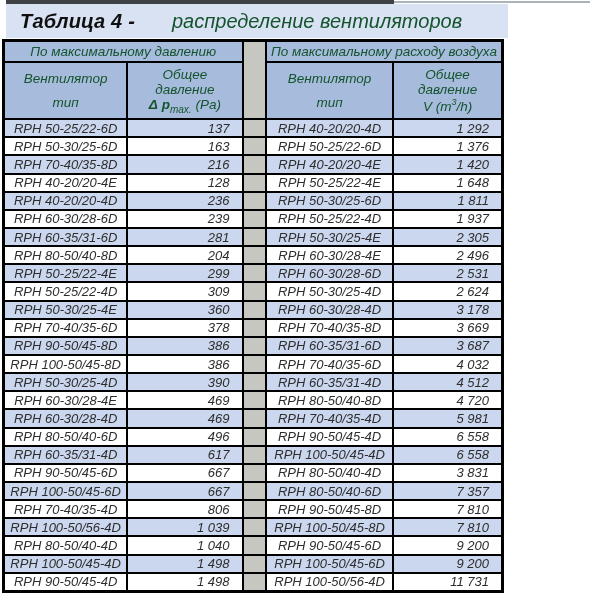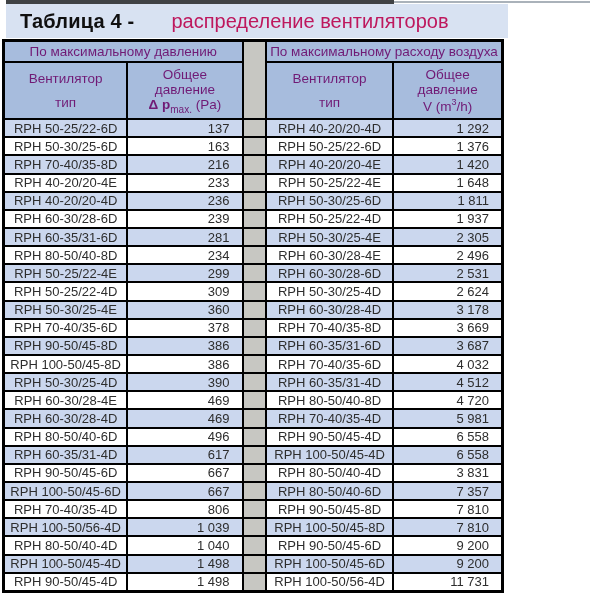--- a/index.html
+++ b/index.html
@@ -1,34 +1,34 @@
 <!DOCTYPE html>
 <html style="--banner-bg: #d8e2f2; --header-bg: #a7bcdd; --stripe-bg: #cbd7ee; --gap-bg: #c7c7c2; --border: #000000;"><head>
 <meta charset="utf-8">
 <style>
   html,body{margin:0;padding:0;}
   body{width:600px;height:597px;overflow:hidden;background:#ffffff;
        font-family:"Liberation Sans", sans-serif;}
-  .page{position:relative;width:508px;height:597px;background:#fff;}
+  .page{position:relative;width:508px;height:597px;background:#fff;font-style:italic;}
 
   .top-rule-dark{position:absolute;top:0;left:6px;width:388px;height:4px;background:#3f4245;}
   .top-rule-light{position:absolute;top:1px;left:394px;width:196px;height:2px;background:#aab2ba;}
 
   .banner{position:absolute;top:4px;left:6px;right:0;height:34px;
           background:var(--banner-bg,#d8e2f2);display:flex;align-items:center;
           padding-left:14px;box-sizing:border-box;}
   .banner .t-bold{font-size:20px;font-weight:700;color:#101010;letter-spacing:0.2px;}
-  .banner .t-rest{font-size:20px;font-weight:400;color:#be185d;margin-left:5px;padding-left:32px;}
+  .banner .t-rest{font-size:20px;font-weight:400;color:#14532d;margin-left:5px;padding-left:32px;}
 
   .table-wrap{position:absolute;top:39px;left:2px;right:4px;bottom:4px;}
   table{width:100%;height:100%;border-collapse:collapse;table-layout:fixed;
         border:3px solid var(--border,#000);}
   th,td{border:2px solid var(--border,#000);padding:0;box-sizing:border-box;}
 
-  thead th{background:var(--header-bg,#a7bcdd);font-weight:400;color:#701a75;}
+  thead th{background:var(--header-bg,#a7bcdd);font-weight:400;color:#14532d;}
   .group-row th{height:21px;font-size:13.5px;}
   .colhead-row th{height:47px;font-size:13.5px;vertical-align:middle;}
   .colhead-row .stack{display:flex;flex-direction:column;justify-content:space-around;
                       align-items:center;height:100%;padding:4px 16px;box-sizing:border-box;}
   .unit-line{font-size:13.5px;}
   .unit-line .sym{font-weight:700;}
   .unit-line sub{font-size:10px;}
   .unit-line sup{font-size:9px;}
 
   tbody td{font-size:13px;color:#2d2d2d;}
@@ -120,21 +120,21 @@
     <tr class="data-row">
       <td class="type-cell">RPH 70-40/35-8D</td>
       <td class="value-cell">216</td>
       <td class="gap-cell"></td>
       <td class="type-cell">RPH 40-20/20-4E</td>
       <td class="value-cell">1 420</td>
     </tr>
 
     <tr class="data-row">
       <td class="type-cell">RPH 40-20/20-4E</td>
-      <td class="value-cell">233</td>
+      <td class="value-cell">128</td>
       <td class="gap-cell"></td>
       <td class="type-cell">RPH 50-25/22-4E</td>
       <td class="value-cell">1 648</td>
     </tr>
 
     <tr class="data-row">
       <td class="type-cell">RPH 40-20/20-4D</td>
       <td class="value-cell">236</td>
       <td class="gap-cell"></td>
       <td class="type-cell">RPH 50-30/25-6D</td>
@@ -152,21 +152,21 @@
     <tr class="data-row">
       <td class="type-cell">RPH 60-35/31-6D</td>
       <td class="value-cell">281</td>
       <td class="gap-cell"></td>
       <td class="type-cell">RPH 50-30/25-4E</td>
       <td class="value-cell">2 305</td>
     </tr>
 
     <tr class="data-row">
       <td class="type-cell">RPH 80-50/40-8D</td>
-      <td class="value-cell">234</td>
+      <td class="value-cell">204</td>
       <td class="gap-cell"></td>
       <td class="type-cell">RPH 60-30/28-4E</td>
       <td class="value-cell">2 496</td>
     </tr>
 
     <tr class="data-row">
       <td class="type-cell">RPH 50-25/22-4E</td>
       <td class="value-cell">299</td>
       <td class="gap-cell"></td>
       <td class="type-cell">RPH 60-30/28-6D</td>

